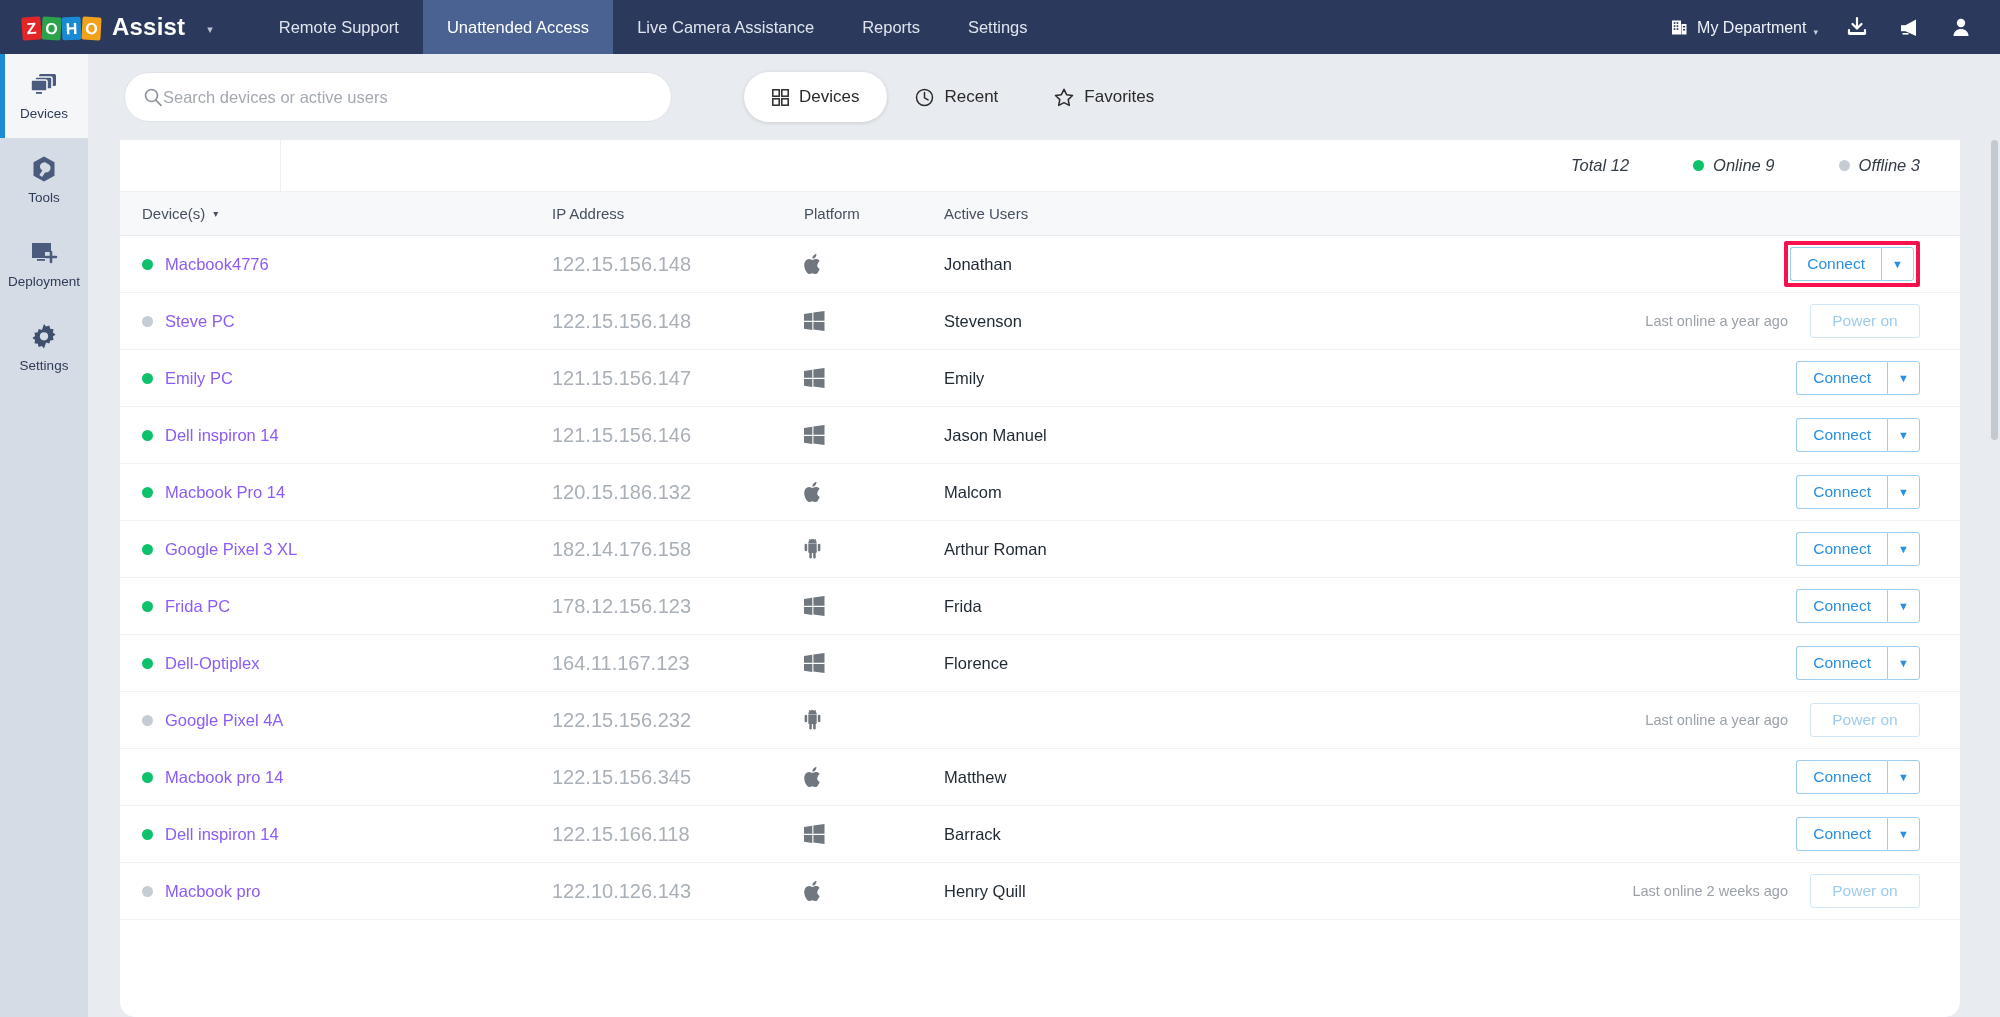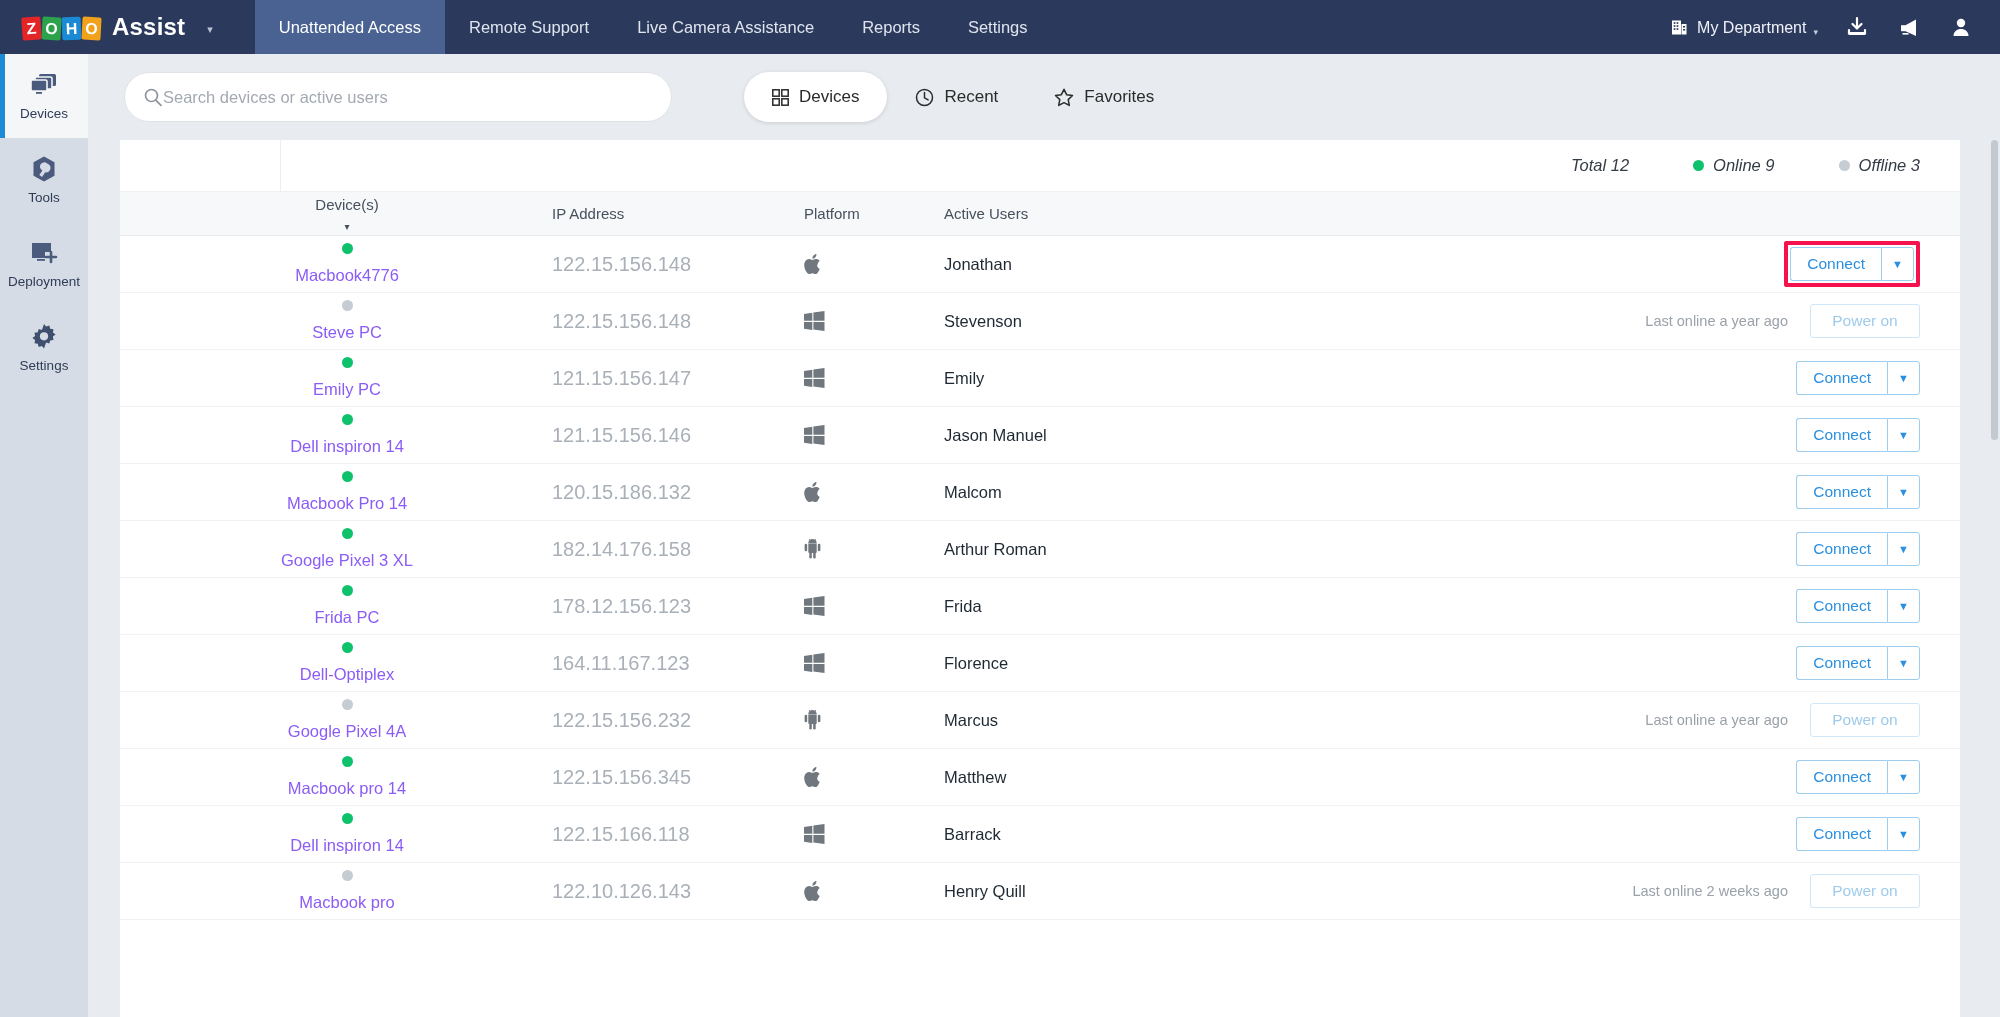--- a/index.html
+++ b/index.html
@@ -122,20 +122,21 @@
     background: #ffffff;
     box-shadow: 0 1px 4px rgba(0,0,0,.13);
   }
   .viewtab .tabicon { display: flex; align-items: center; }
 
   
   .panel {
     position: absolute; top: 140px; left: 120px;
     width: 1840px; height: 877px;
     background: #ffffff;
+    border-radius: 15px;
   }
   .counters {
     height: 52px; width: 1840px;
     display: flex; align-items: center; justify-content: flex-end;
     padding-right: 40px;
     border-bottom: 1px solid #eef0f2;
     background: #fff;
   }
   .counter {
     display: flex; align-items: center; gap: 9px;
@@ -157,21 +158,21 @@
   }
 
   
   .thead {
     height: 44px; width: 1840px;
     background: #f7f8f9;
     display: flex; align-items: center;
     border-bottom: 1px solid #e9ecef;
     font-size: 15px; color: #46505e;
   }
-  .col-name  { width: 432px; padding-left: 22px; display: flex; align-items: center; gap: 8px; flex-direction: column; }
+  .col-name  { width: 432px; padding-left: 22px; display: flex; align-items: center; gap: 8px; }
   .col-ip    { width: 252px; }
   .col-plat  { width: 140px; }
   .col-user  { width: 440px; }
   .col-act   { flex: 1; display: flex; align-items: center; justify-content: flex-end; padding-right: 40px; }
 
   .row {
     height: 57px; width: 1840px;
     display: flex; align-items: center;
     border-bottom: 1px solid #f0f2f4;
     background: #fff;
@@ -246,22 +247,22 @@
       <span class="tile t0">Z</span>
       <span class="tile t1">O</span>
       <span class="tile t2">H</span>
       <span class="tile t3">O</span>
     </div>
     <span class="brand-name">Assist</span>
     <span class="brand-caret">▾</span>
   </div>
 
   <div class="navitems">
+    <div class="navitem">Remote Support</div>
     <div class="navitem active">Unattended Access</div>
-    <div class="navitem">Remote Support</div>
     <div class="navitem">Live Camera Assistance</div>
     <div class="navitem">Reports</div>
     <div class="navitem">Settings</div>
   </div>
 
   <div class="nav-right">
     <div class="dept">
       <span>
         <svg width="19" height="19" viewBox="0 0 19 19">
             <rect x="2" y="2.5" width="9" height="14" fill="#fff"></rect>
@@ -621,21 +622,20 @@
               <path d="M4.3 4.5h8.4v8.6a1 1 0 0 1-1 1H5.3a1 1 0 0 1-1-1z" fill="#70777e"></path>
               <rect x="0.6" y="4.8" width="2.6" height="7.4" rx="1.3" fill="#70777e"></rect>
               <rect x="13.8" y="4.8" width="2.6" height="7.4" rx="1.3" fill="#70777e"></rect>
               <rect x="5.3" y="13.2" width="2.5" height="6.2" rx="1.2" fill="#70777e"></rect>
               <rect x="9.2" y="13.2" width="2.5" height="6.2" rx="1.2" fill="#70777e"></rect>
               <path d="M4.3 4.2a4.2 4.2 0 0 1 8.4 0z" fill="#70777e"></path>
               <path d="M5.4 0.4l1.2 2M11.6 0.4l-1.2 2" stroke="#70777e" stroke-width="0.9" stroke-linecap="round"></path>
             </svg>
           </span>
         </div>
-        <div class="col-user">Marcus</div>
         <div class="col-act">
           <span class="lastonline">Last online a year ago</span>
           <div class="btn-poweron">Power on</div>
         </div>
       </div>
       <div class="row">
         <div class="col-name">
           <span class="dot green"></span>
           <span>Macbook pro 14</span>
         </div>

